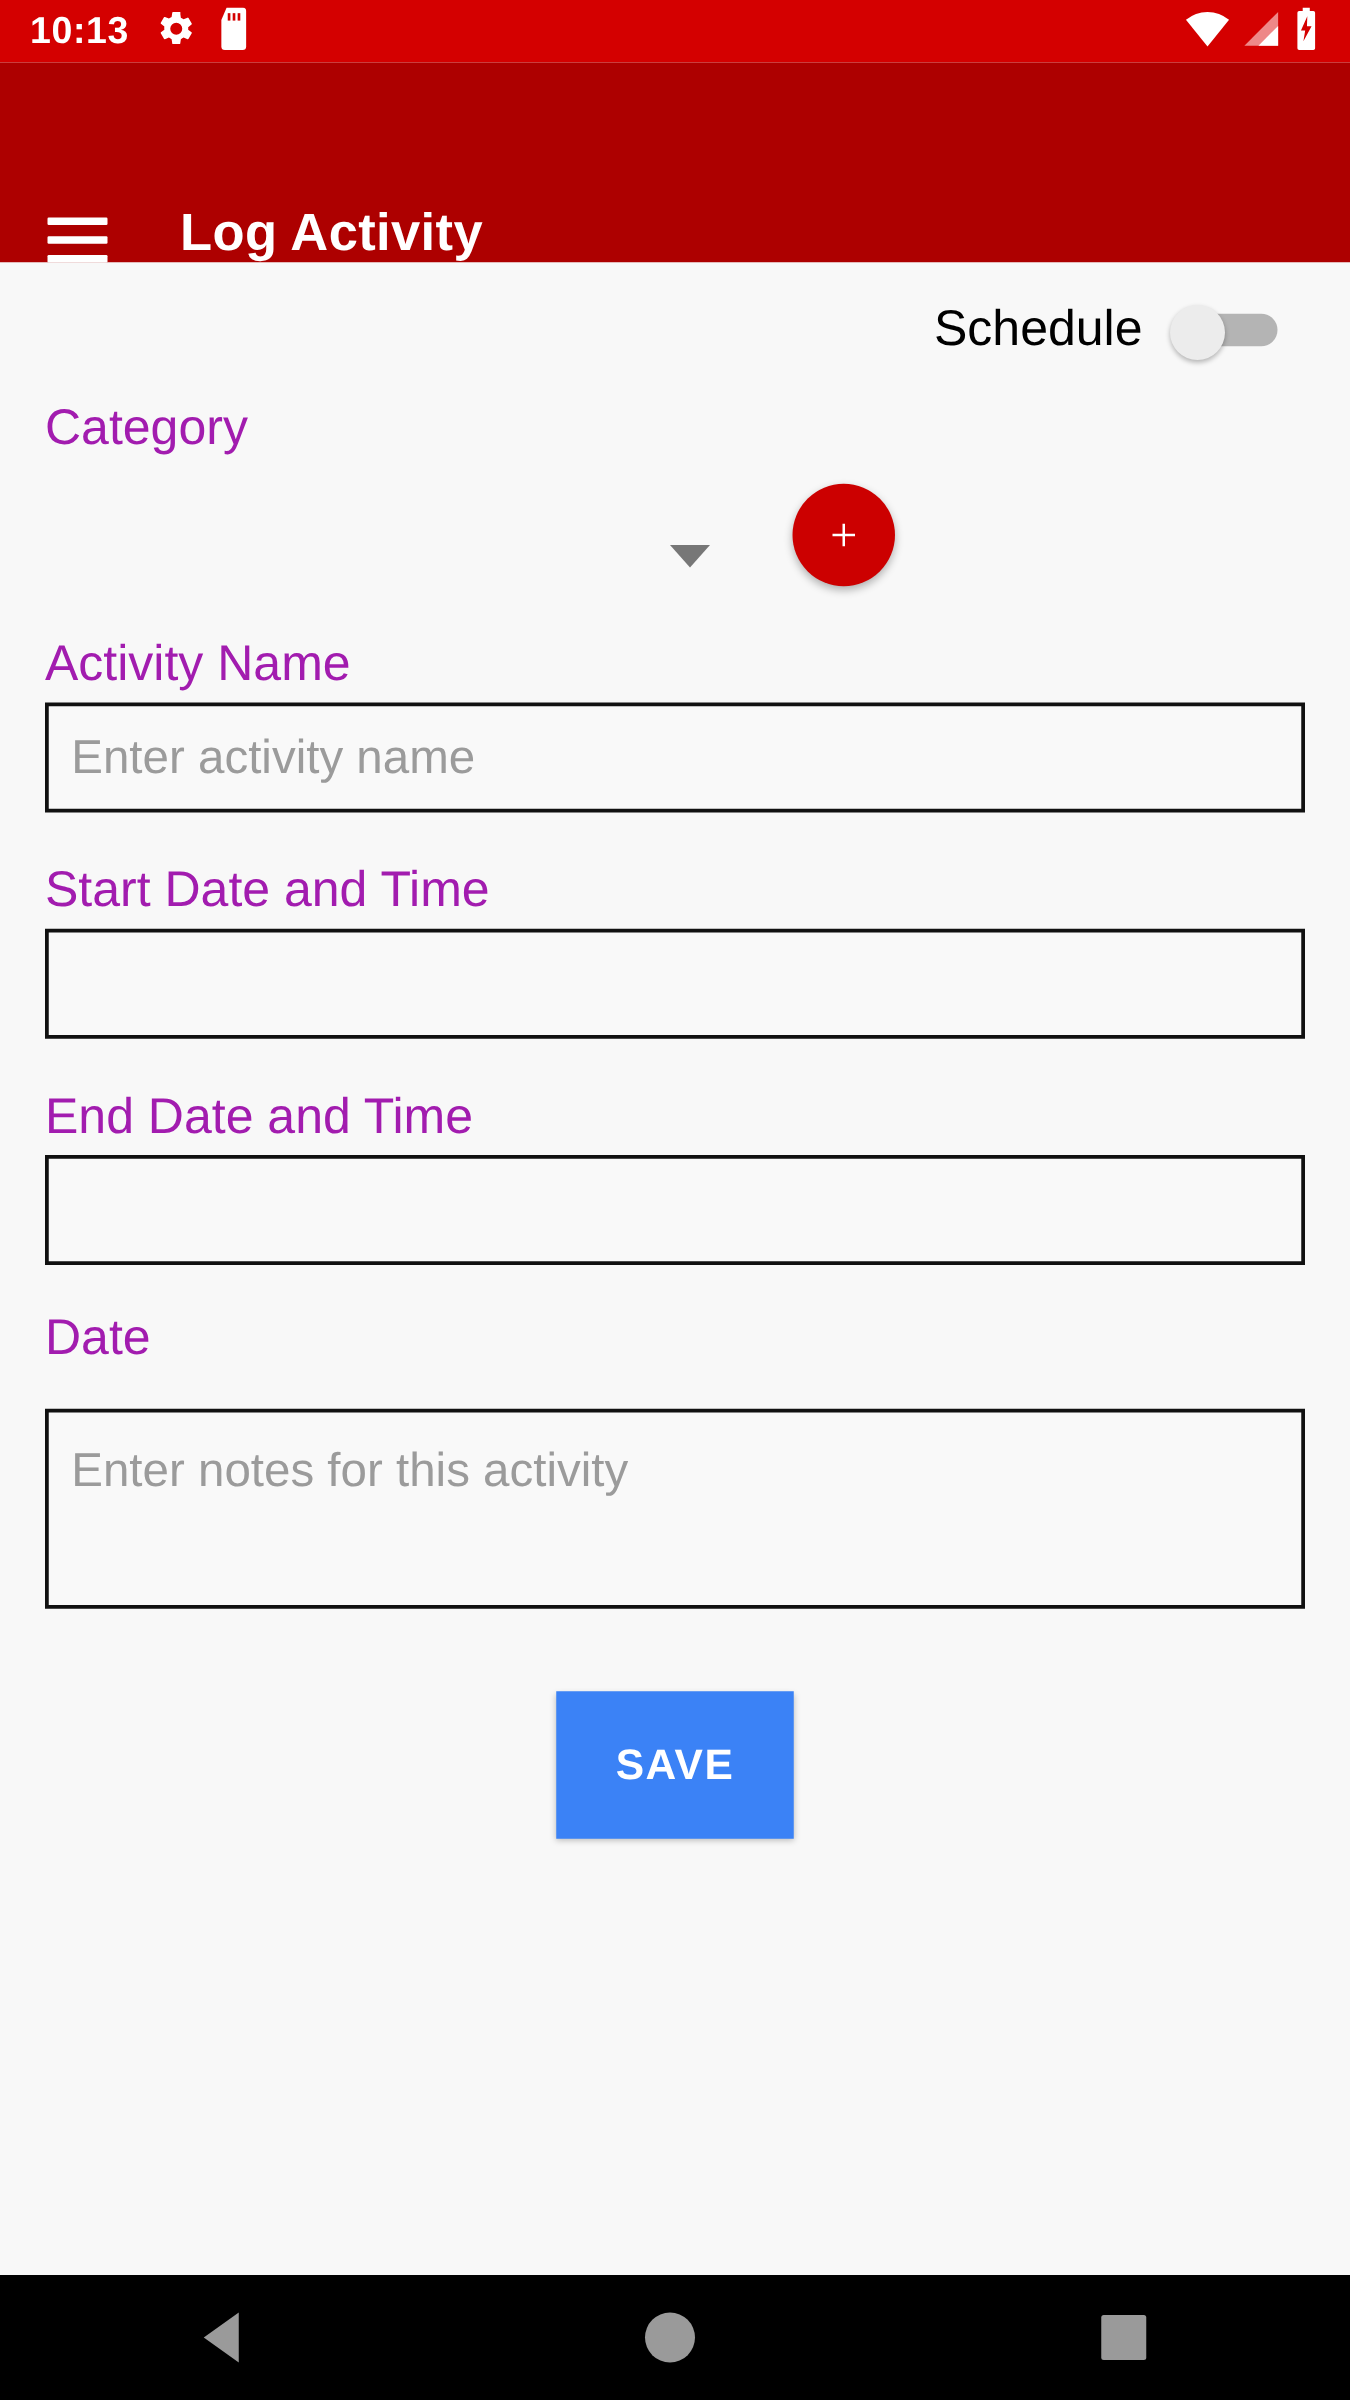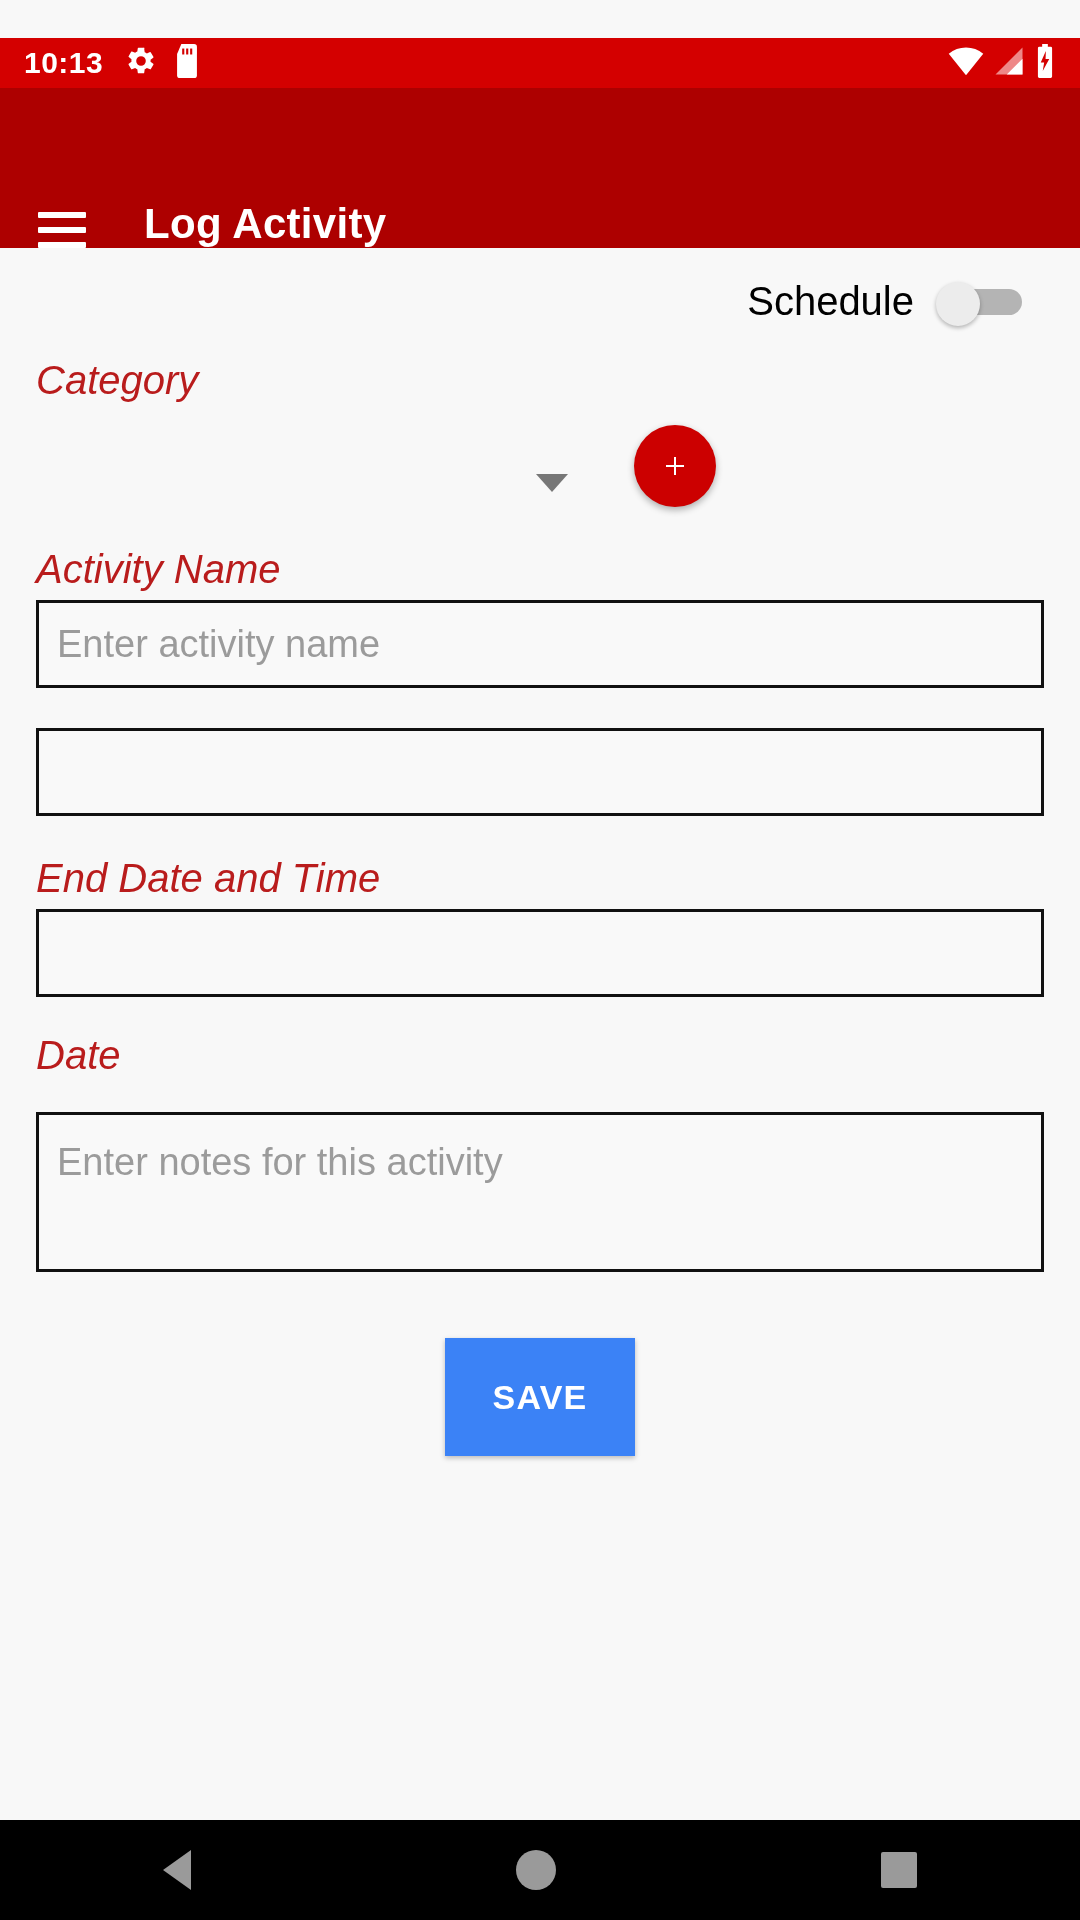--- a/index.html
+++ b/index.html
@@ -9,21 +9,20 @@
     background:#f8f8f8;
     overflow:hidden;
   }
   .phone { position:relative; width:1080px; height:1920px; display:flex; flex-direction:column; }
 
   
   .statusbar {
     height:50px; background:#d40000; flex:0 0 50px;
     display:flex; align-items:center; padding:0 24px;
     color:#fff;
-    margin-top:38px;
   }
   .sb-time { font-size:30px; font-weight:700; letter-spacing:.5px; line-height:1; }
   .sb-left-icons { display:flex; align-items:center; gap:16px; margin-left:22px; }
   .sb-spacer { flex:1; }
   .sb-right-icons { display:flex; align-items:center; gap:8px; }
   .sb-icon { display:block; }
 
   
   .appbar {
     height:160px; flex:0 0 160px; background:#ad0000;
@@ -51,21 +50,21 @@
     position:absolute; right:0; top:7px; width:72px; height:26px;
     background:#b4b4b4; border-radius:13px;
   }
   .switch-thumb {
     position:absolute; left:0; top:0; width:44px; height:44px;
     background:#ececec; border-radius:50%;
     box-shadow:0 2px 4px rgba(0,0,0,.28);
   }
 
   .field-label {
-    font-size:40px; color:#b91c1c; margin-bottom:8px; display:block;font-style:italic;
+    font-size:40px; color:#a21caf; margin-bottom:8px; display:block;
   }
 
   .category-block { margin-top:34px; }
   .category-row {
     display:flex; align-items:center; margin-top:22px; padding-left:2px;
   }
   .spinner {
     flex:1; max-width:530px; height:64px; position:relative;
     display:flex; align-items:flex-end; cursor:pointer;
   }
@@ -201,20 +200,21 @@
         </div>
       </div>
     </div>
 
     <div class="field-block">
       <span class="field-label">Activity Name</span>
       <input class="text-input" type="text" placeholder="Enter activity name" style="">
     </div>
 
     <div class="field-block">
+      <span class="field-label">Start Date and Time</span>
       <input class="text-input" type="text" placeholder="" style="">
     </div>
 
     <div class="field-block">
       <span class="field-label">End Date and Time</span>
       <input class="text-input" type="text" placeholder="" style="">
     </div>
 
     <div class="notes-block">
       <span class="field-label">Date</span>

